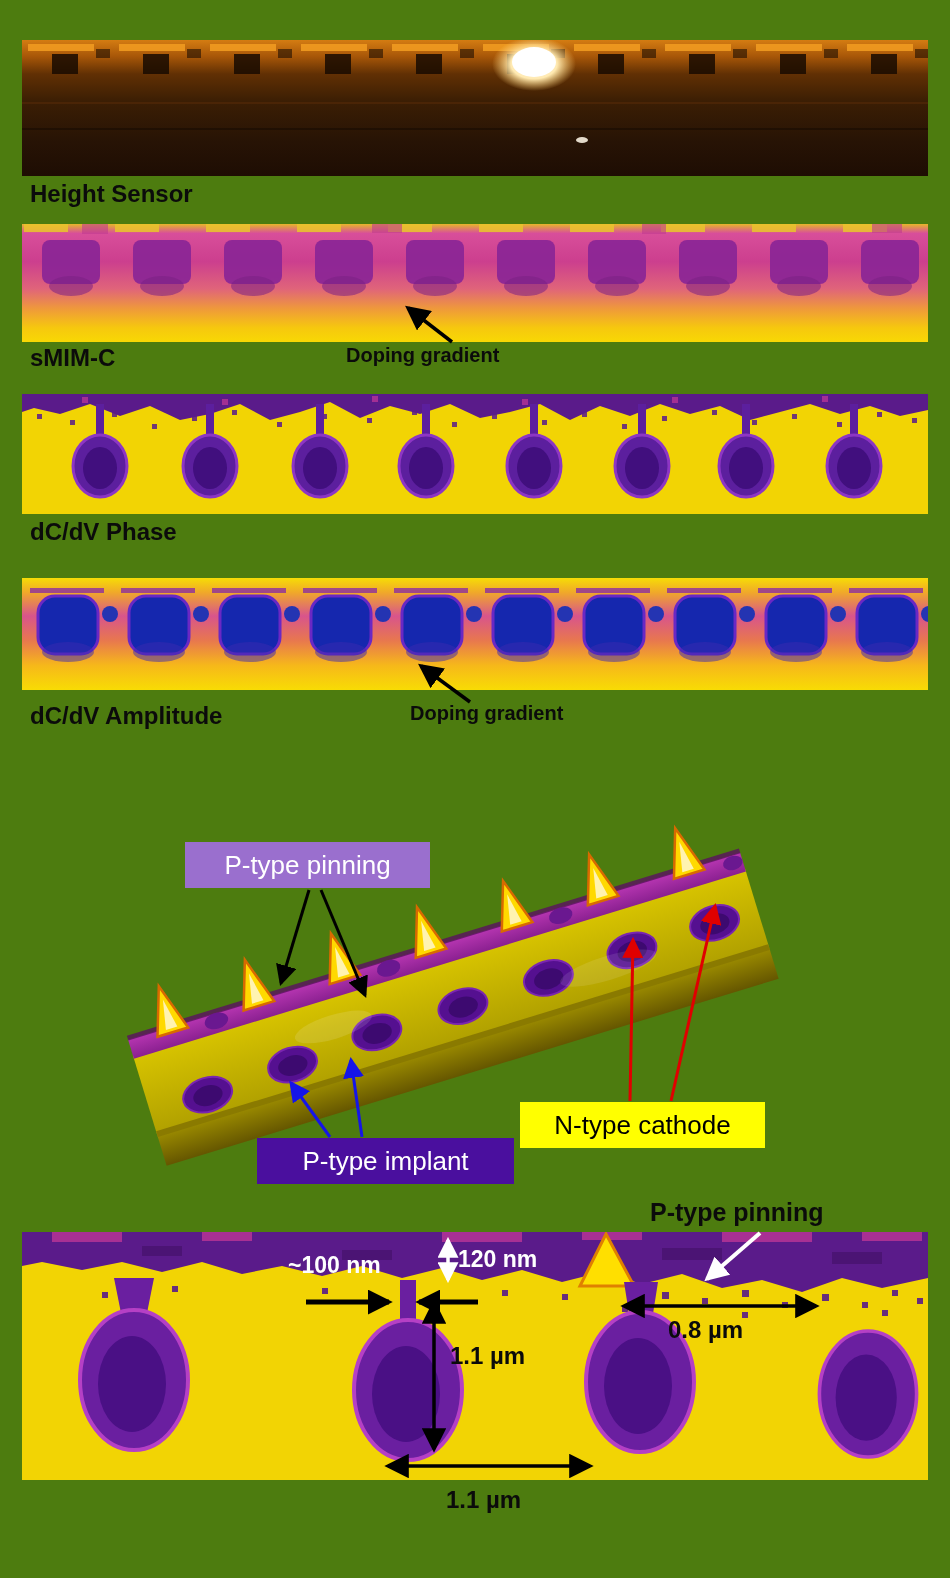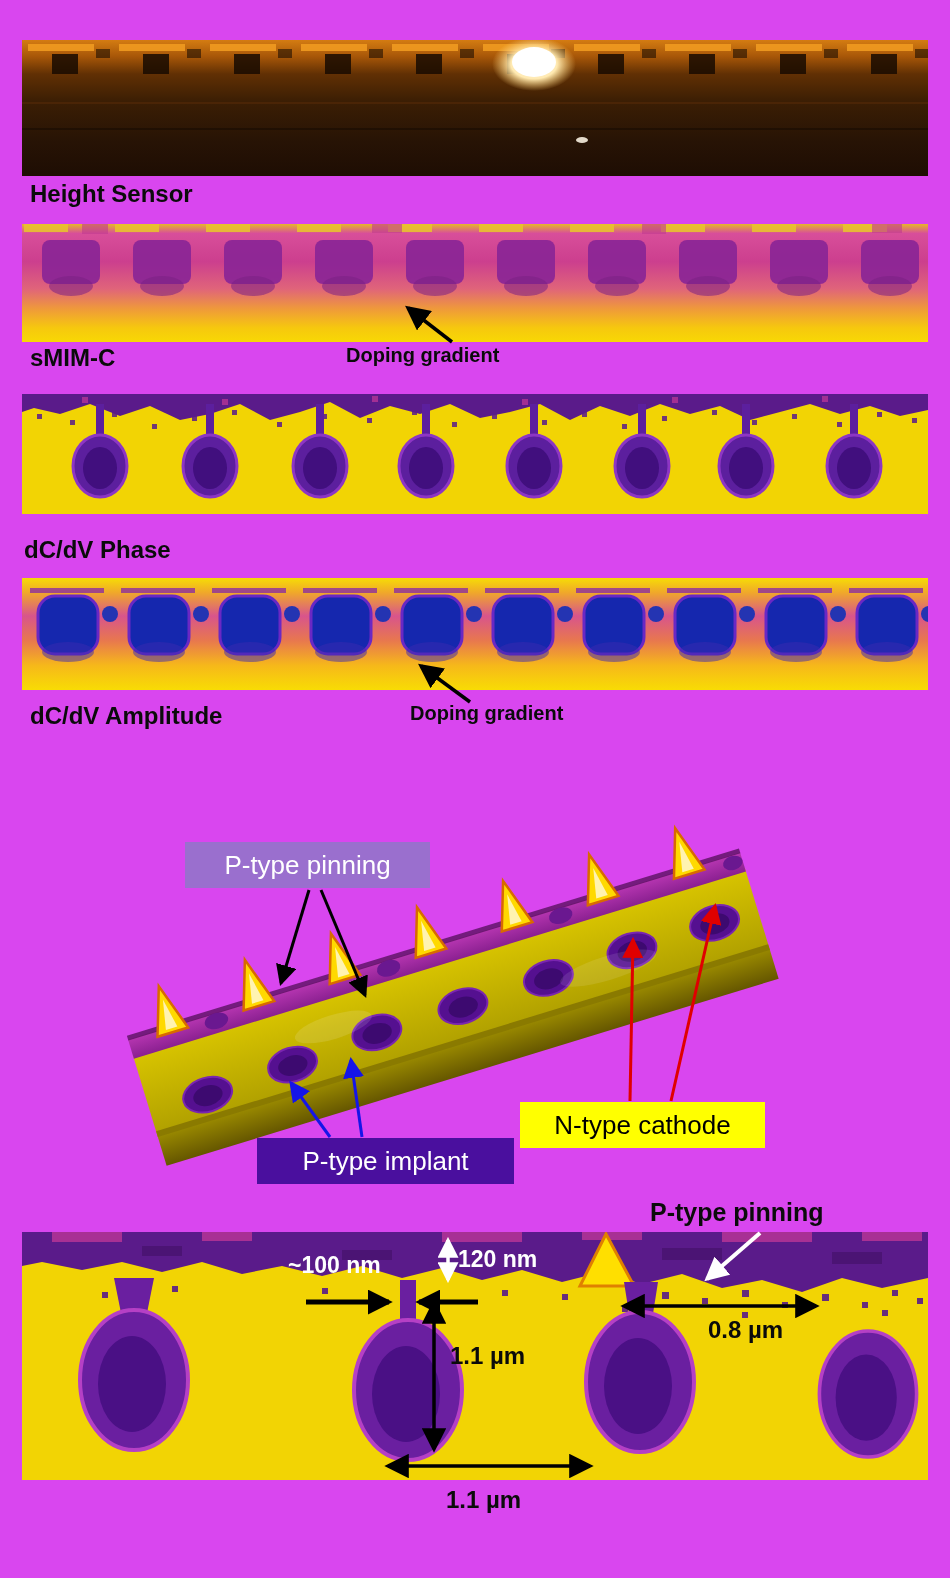--- a/index.html
+++ b/index.html
@@ -1,39 +1,39 @@
 <!DOCTYPE html>
 <html><head>
 <meta charset="utf-8">
 <style>
   * { margin:0; padding:0; box-sizing:border-box; }
   html,body { background:#fff; font-family:"Liberation Sans", sans-serif; }
-  #page { position:relative; width:950px; height:1578px; background:#d946ef; overflow:hidden; }
+  #page { position:relative; width:950px; height:1578px; background:#4d7c0f; overflow:hidden; }
   .img-panel { position:absolute; }
   .img-panel svg { display:block; }
   .panel-label { position:absolute; font-weight:bold; font-size:24px; color:#0b0b0b; white-space:nowrap; }
   .annot { position:absolute; font-weight:bold; font-size:20px; color:#0b0b0b; white-space:nowrap; }
   .tag { position:absolute; display:flex; align-items:center; justify-content:center;
          font-size:26px; font-weight:400; z-index:8; white-space:nowrap; }
   #tag-pinning  { left:185px; top:842px; width:245px; height:46px; background:#9a6fce; color:#ffffff; }
   #tag-implant  { left:257px; top:1138px; width:257px; height:46px; background:#4a0f9e; color:#ffffff; }
   #tag-cathode  { left:520px; top:1102px; width:245px; height:46px; background:#ffff00; color:#000000; }
   .meas { position:absolute; font-weight:bold; font-size:23px; color:#0b0b0b; z-index:9; white-space:nowrap; }
   .meas.white { color:#ffffff; }
   #lbl-height { left:30px; top:180px; }
   #lbl-smim { left:30px; top:344px; }
   #ann-smim { left:346px; top:344px; }
-  #lbl-phase { left:24px; top:518px;margin-top:18px; }
+  #lbl-phase { left:30px; top:518px; }
   #lbl-amp { left:30px; top:702px; }
   #ann-amp { left:410px; top:702px; }
   #pinning-bottom { left:650px; top:1198px; font-size:25px; }
   #m-100 { left:288px; top:1252px; }
   #m-140 { left:458px; top:1246px; }
   #m-07 { left:450px; top:1342px; font-size:24px; }
-  #m-08 { left:668px; top:1316px; font-size:24px;margin-left:40px; }
+  #m-08 { left:668px; top:1316px; font-size:24px; }
   #m-11 { left:446px; top:1486px; font-size:24px; }
   #arrow-overlay { position:absolute; left:0; top:0; z-index:7; pointer-events:none; }
 </style>
 </head>
 <body>
 
 <div id="page">
 
   <div class="img-panel" style="left:22px; top:40px;">
     <svg width="906" height="136" viewBox="0 0 906 136">

